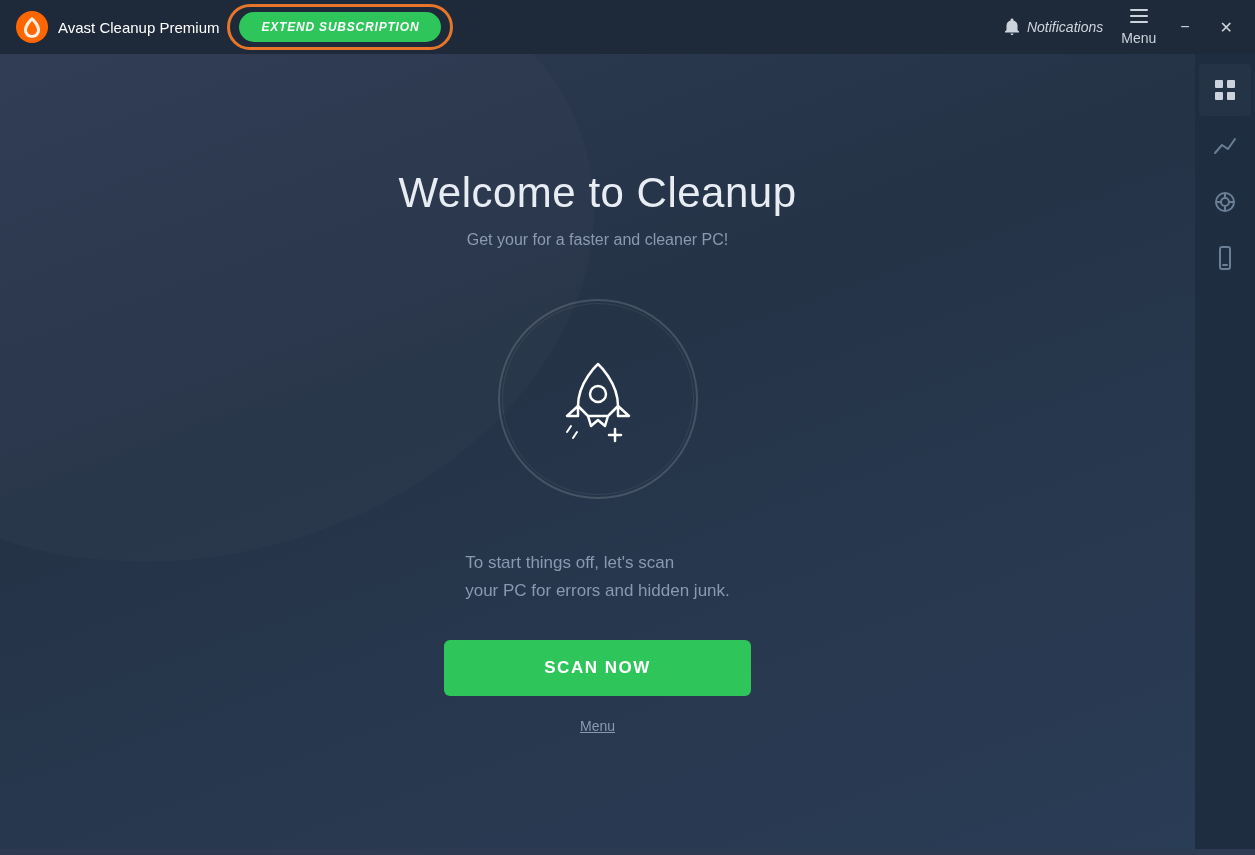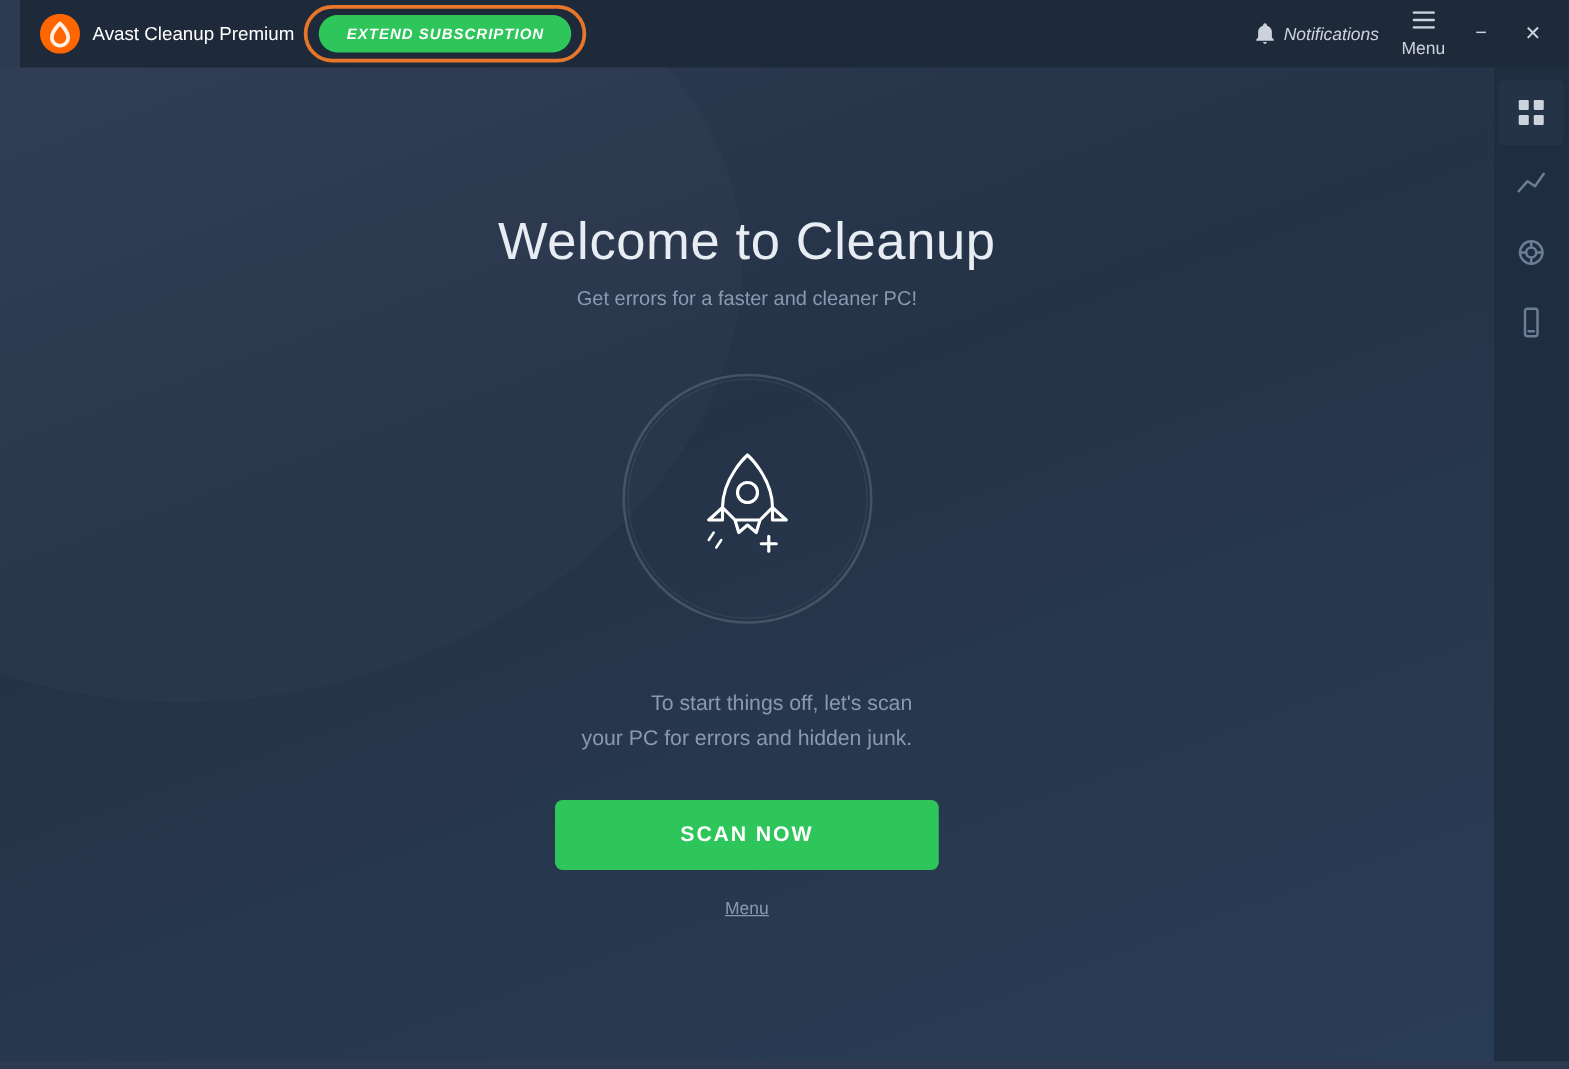--- a/index.html
+++ b/index.html
@@ -14,21 +14,20 @@
 
     
     .titlebar {
       display: flex;
       align-items: center;
       background: #1e2a3a;
       height: 54px;
       padding: 0 16px;
       position: relative;
       z-index: 10;
-      margin-left: 16px;
     }
 
     .titlebar-logo {
       display: flex;
       align-items: center;
       gap: 10px;
       color: #fff;
       font-size: 15px;
       font-weight: 500;
       flex-shrink: 0;
@@ -181,21 +180,21 @@
     }
 
     .rocket-svg {
       width: 110px;
       height: 110px;
     }
 
     .scan-text {
       color: #8a99b0;
       font-size: 17px;
-      text-align: right;
+      text-align: left;
       line-height: 1.6;
       margin-bottom: 36px;
     }
 
     .scan-now-btn {
       background: #2ec55a;
       color: #fff;
       border: none;
       border-radius: 6px;
       padding: 18px 100px;
@@ -289,21 +288,21 @@
     <button class="win-btn">−</button>
     <button class="win-btn">✕</button>
   </div>
 </div>
 
 <div class="main">
 
   <div class="content-area">
 
     <h1 class="welcome-title">Welcome to Cleanup</h1>
-    <p class="welcome-subtitle">Get errors for a faster and cleaner PC!</p>
+    <p class="welcome-subtitle">Get your for a faster and cleaner PC!</p>
 
     <div class="rocket-circle">
       <svg class="rocket-svg" viewBox="0 0 110 110" fill="none" xmlns="http://www.w3.org/2000/svg">
 
         <path d="M55 20 C55 20, 35 38, 35 62 L45 72 L65 72 L75 62 C75 38 55 20 55 20Z" stroke="white" stroke-width="2.5" fill="none" stroke-linejoin="round"></path>
 
         <circle cx="55" cy="50" r="8" stroke="white" stroke-width="2.5" fill="none"></circle>
 
         <path d="M35 62 L24 72 L35 72Z" stroke="white" stroke-width="2.5" fill="none" stroke-linejoin="round"></path>
 

